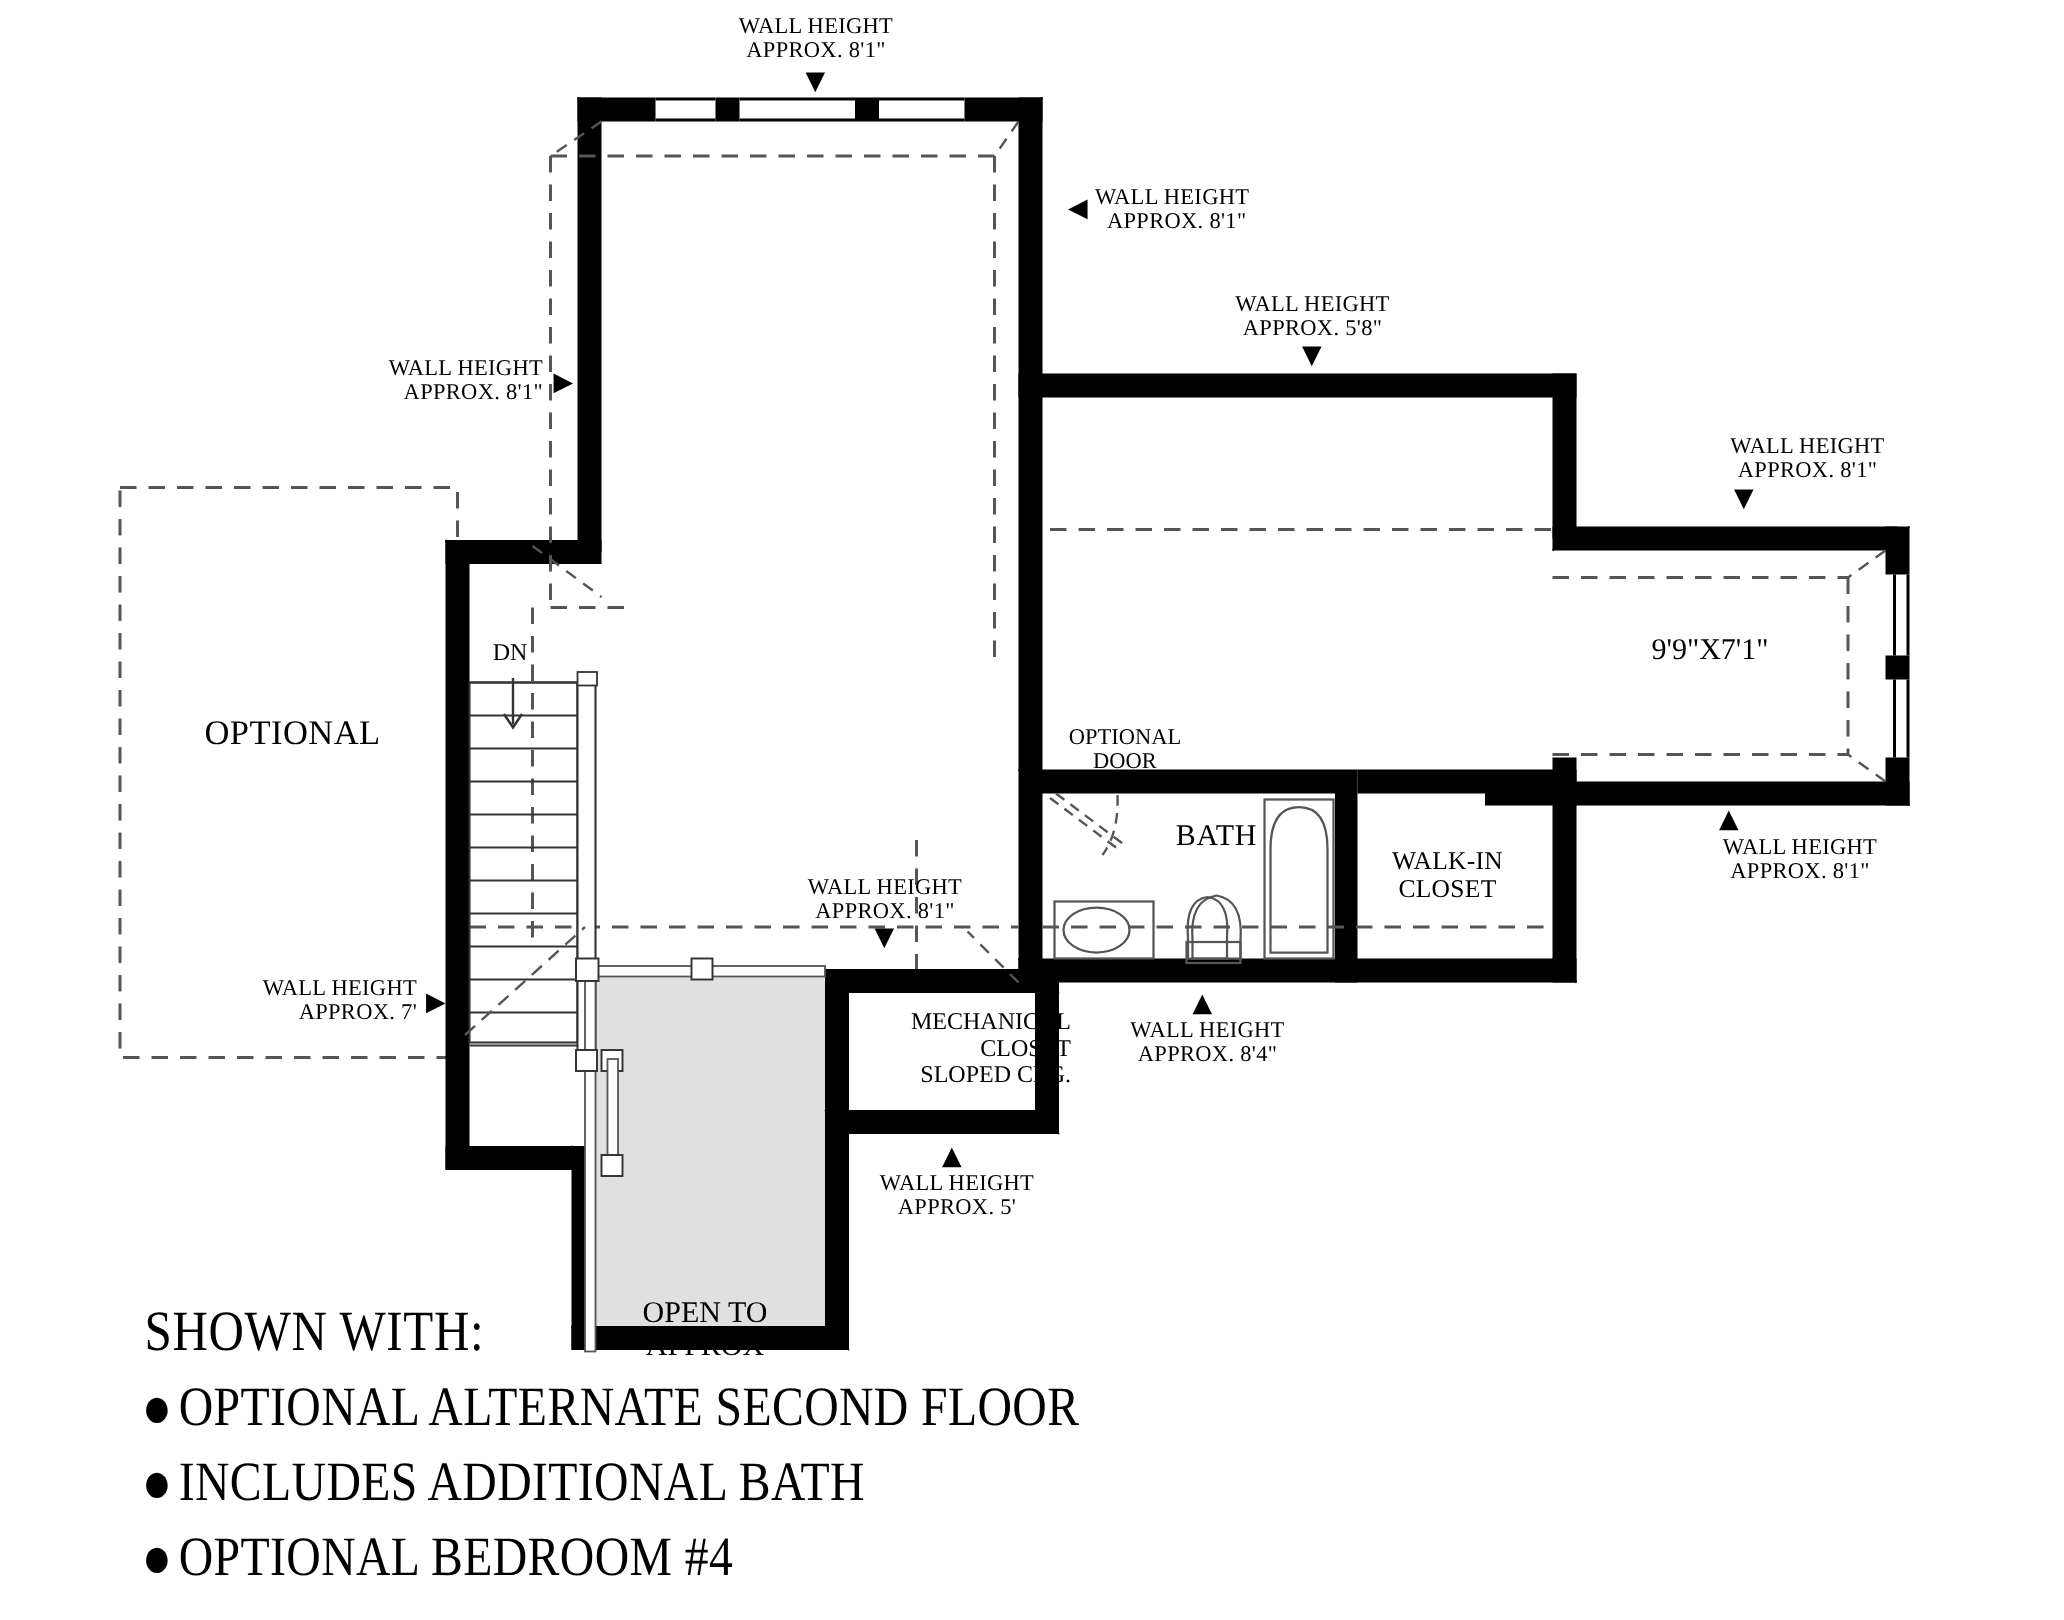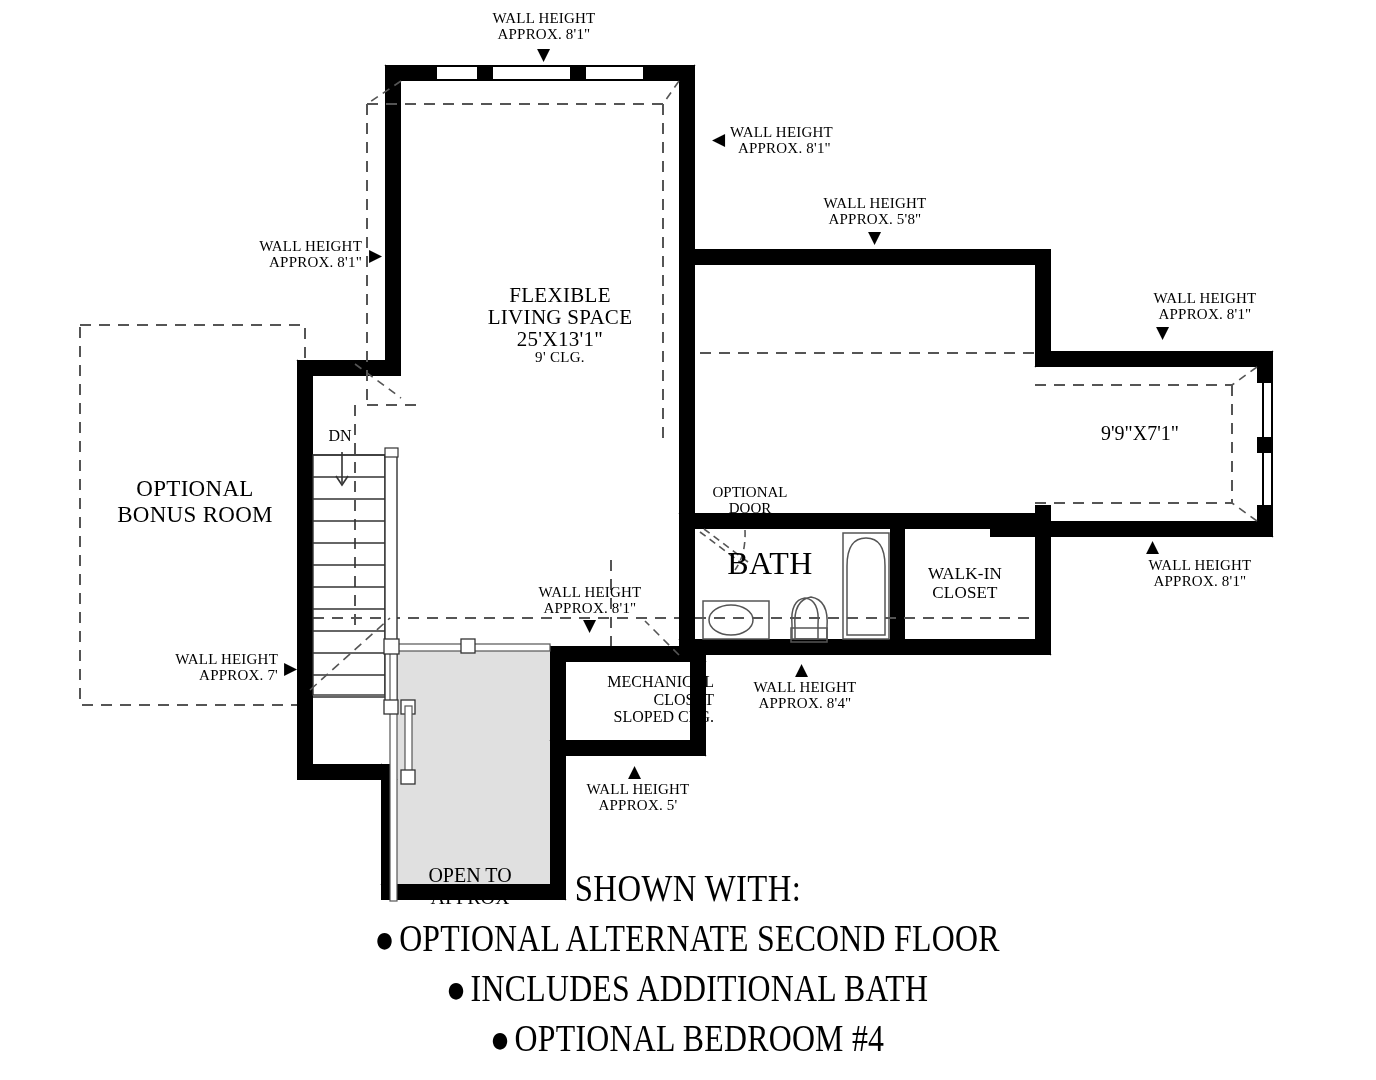--- a/index.html
+++ b/index.html
@@ -71,22 +71,23 @@
   .mech-label {
     font-size: 16px;
     line-height: 1.1;
   }
   .otb-label {
     font-size: 20px;
     line-height: 1.12;
     margin-top: 44px;
   }
   .bath-label {
-    font-size: 32px;
+    font-size: 20px;
     letter-spacing: 0.5px;
+    padding-left: 41px;
   }
   .optdoor-label {
     font-size: 15px;
     line-height: 1.06;
   }
   .bonus-label {
     font-size: 23px;
     line-height: 1.12;
     letter-spacing: 0.3px;
   }
@@ -97,21 +98,20 @@
     line-height: 1;
     color: #000;
     font-family: "DejaVu Sans", sans-serif;
   }
   
   #notes {
     position: absolute;
     left: 0;
     top: 866px;
     width: 1376px;
-    text-align: center;
   }
   #notes .headline {
     font-size: 38px;
     letter-spacing: 0.5px;
     transform: scaleX(0.86);
     font-weight: 400;
   }
   #notes .bullet-line {
     font-size: 37px;
     letter-spacing: 0.3px;
@@ -390,26 +390,20 @@
     <span>WALL HEIGHT</span>
     <span class="l2">APPROX. 8'4"</span>
   </div>
 
   <div class="arrow" style="left:628px; top:763px;">▲</div>
   <div class="tx callout" style="left:528px; top:782px; width:220px;">
     <span>WALL HEIGHT</span>
     <span class="l2">APPROX. 5'</span>
   </div>
 
-  <div class="tx room-name" style="left:430px; top:285px; width:260px;">
-    <span>FLEXIBLE</span>
-    <span class="dim">LIVING SPACE</span>
-    <span class="dim">25'X13'1"</span>
-    <span class="clg">9' CLG.</span>
-  </div>
 
 
   <div class="tx dim-only" style="left:1035px; top:423px; width:210px;">9'9"X7'1"</div>
 
   <div class="tx bath-label" style="left:680px; top:547px; width:180px;">BATH</div>
 
   <div class="tx optdoor-label" style="left:665px; top:485px; width:170px;">
     <span>OPTIONAL</span>
     <span class="l2" style="display:block;">DOOR</span>
   </div>
@@ -420,21 +414,20 @@
   </div>
 
   <div class="tx mech-label" style="left:538px; top:673px; width:176px;text-align:right;">
     <span>MECHANICAL</span>
     <span style="display:block;">CLOSET</span>
     <span style="display:block;">SLOPED CLG.</span>
   </div>
 
   <div class="tx bonus-label" style="left:70px; top:476px; width:250px;">
     <span>OPTIONAL</span>
-    <span style="display:block;">BONUS ROOM</span>
   </div>
 
   <div class="tx otb-label" style="left:390px; top:820px; width:160px;">
     <span>OPEN TO</span>
     <span style="display:block;">APPROX</span>
   </div>
 
   <div class="tx dn-label" style="left:310px; top:428px; width:60px;">DN</div>
 
   <div id="notes">

